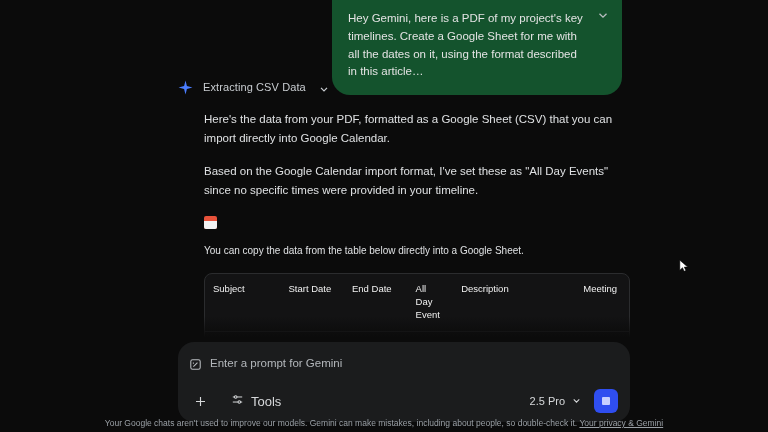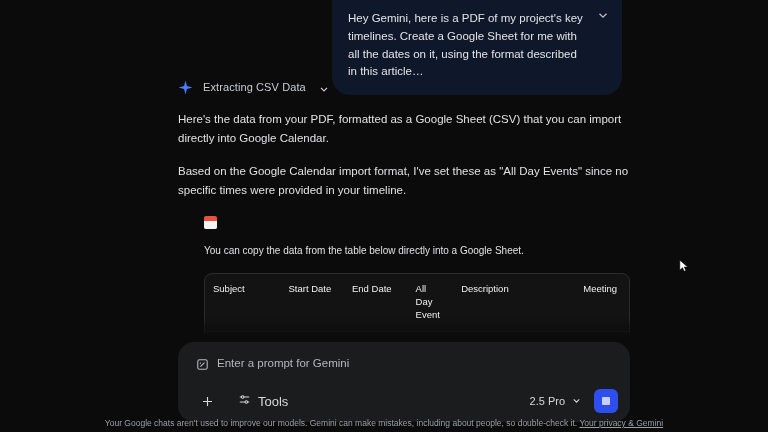--- a/index.html
+++ b/index.html
@@ -20,21 +20,21 @@
   .convo {
     position: absolute;
     left: 0; top: 0;
     width: 768px; height: 340px;
     overflow: hidden;
   }
   .user-bubble {
     position: absolute;
     right: 146px; top: 0;
     width: 290px;
-    background: #0f172a;
+    background: #14532d;
     border-radius: 0 0 18px 18px;
     padding: 10px 34px 14px 16px;
     font-size: 11.5px;
     line-height: 1.55;
     color: #e3e3e3;
   }
   .user-bubble .chev {
     position: absolute;
     right: 12px; top: 8px;
     width: 14px; height: 14px;
@@ -63,20 +63,21 @@
     font-size: 11px;
     color: #c9cdd1;
     letter-spacing: .1px;
   }
   .thought-chev {
     width: 12px; height: 12px;
     color: #c9cdd1;
     margin-left: 2px;
   }
   .body-text {
+    margin-left: 26px;
     font-size: 11.5px;
     line-height: 1.65;
     color: #dfe1e3;
   }
   .body-text p { margin: 0 0 14px 0; }
   .section-head {
     margin-left: 26px;
     margin-top: 16px;
     display: flex;
     align-items: center;
@@ -167,21 +168,21 @@
   }
 
   
   .composer {
     position: absolute;
     left: 178px;
     top: 342px;
     width: 452px;
     background: #1b1c1d;
     border-radius: 16px;
-    padding: 10px 12px 8px 16px;
+    padding: 10px 12px 8px 9px;
   }
   .prompt-row {
     display: flex;
     align-items: center;
     gap: 8px;
     height: 22px;
     padding: 0 2px;
   }
   .prompt-icon {
     width: 13px; height: 13px;

